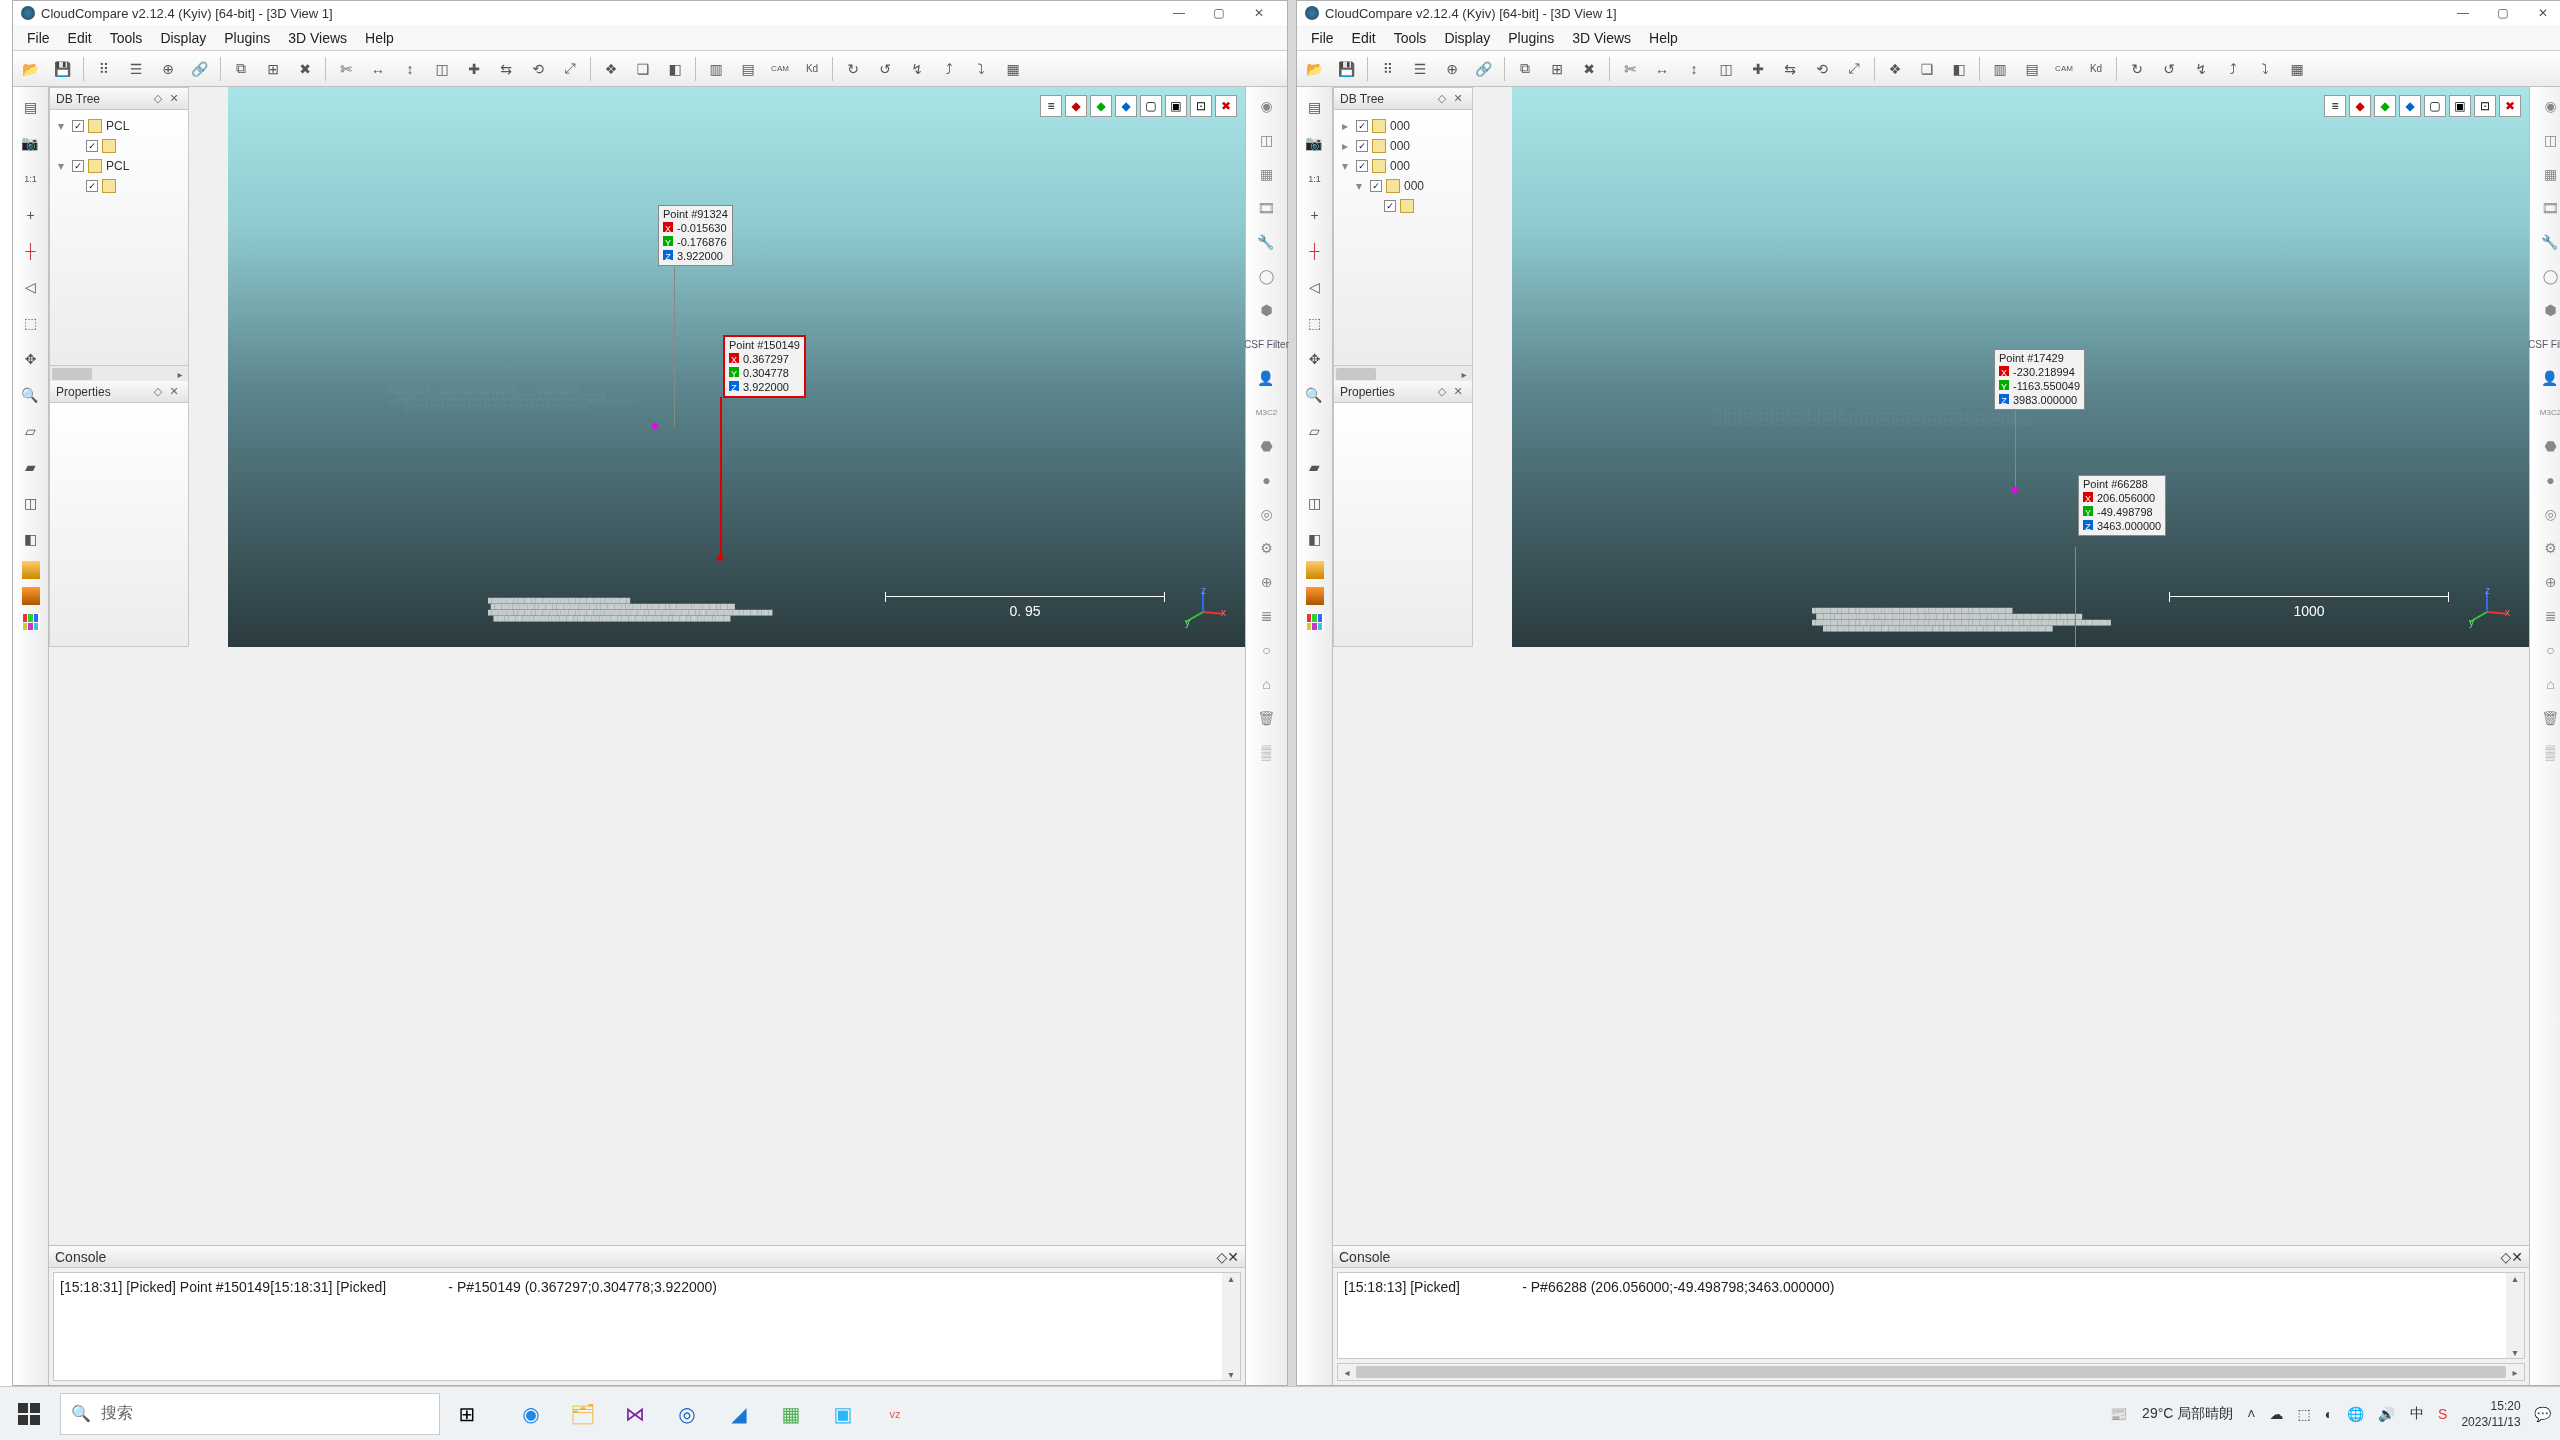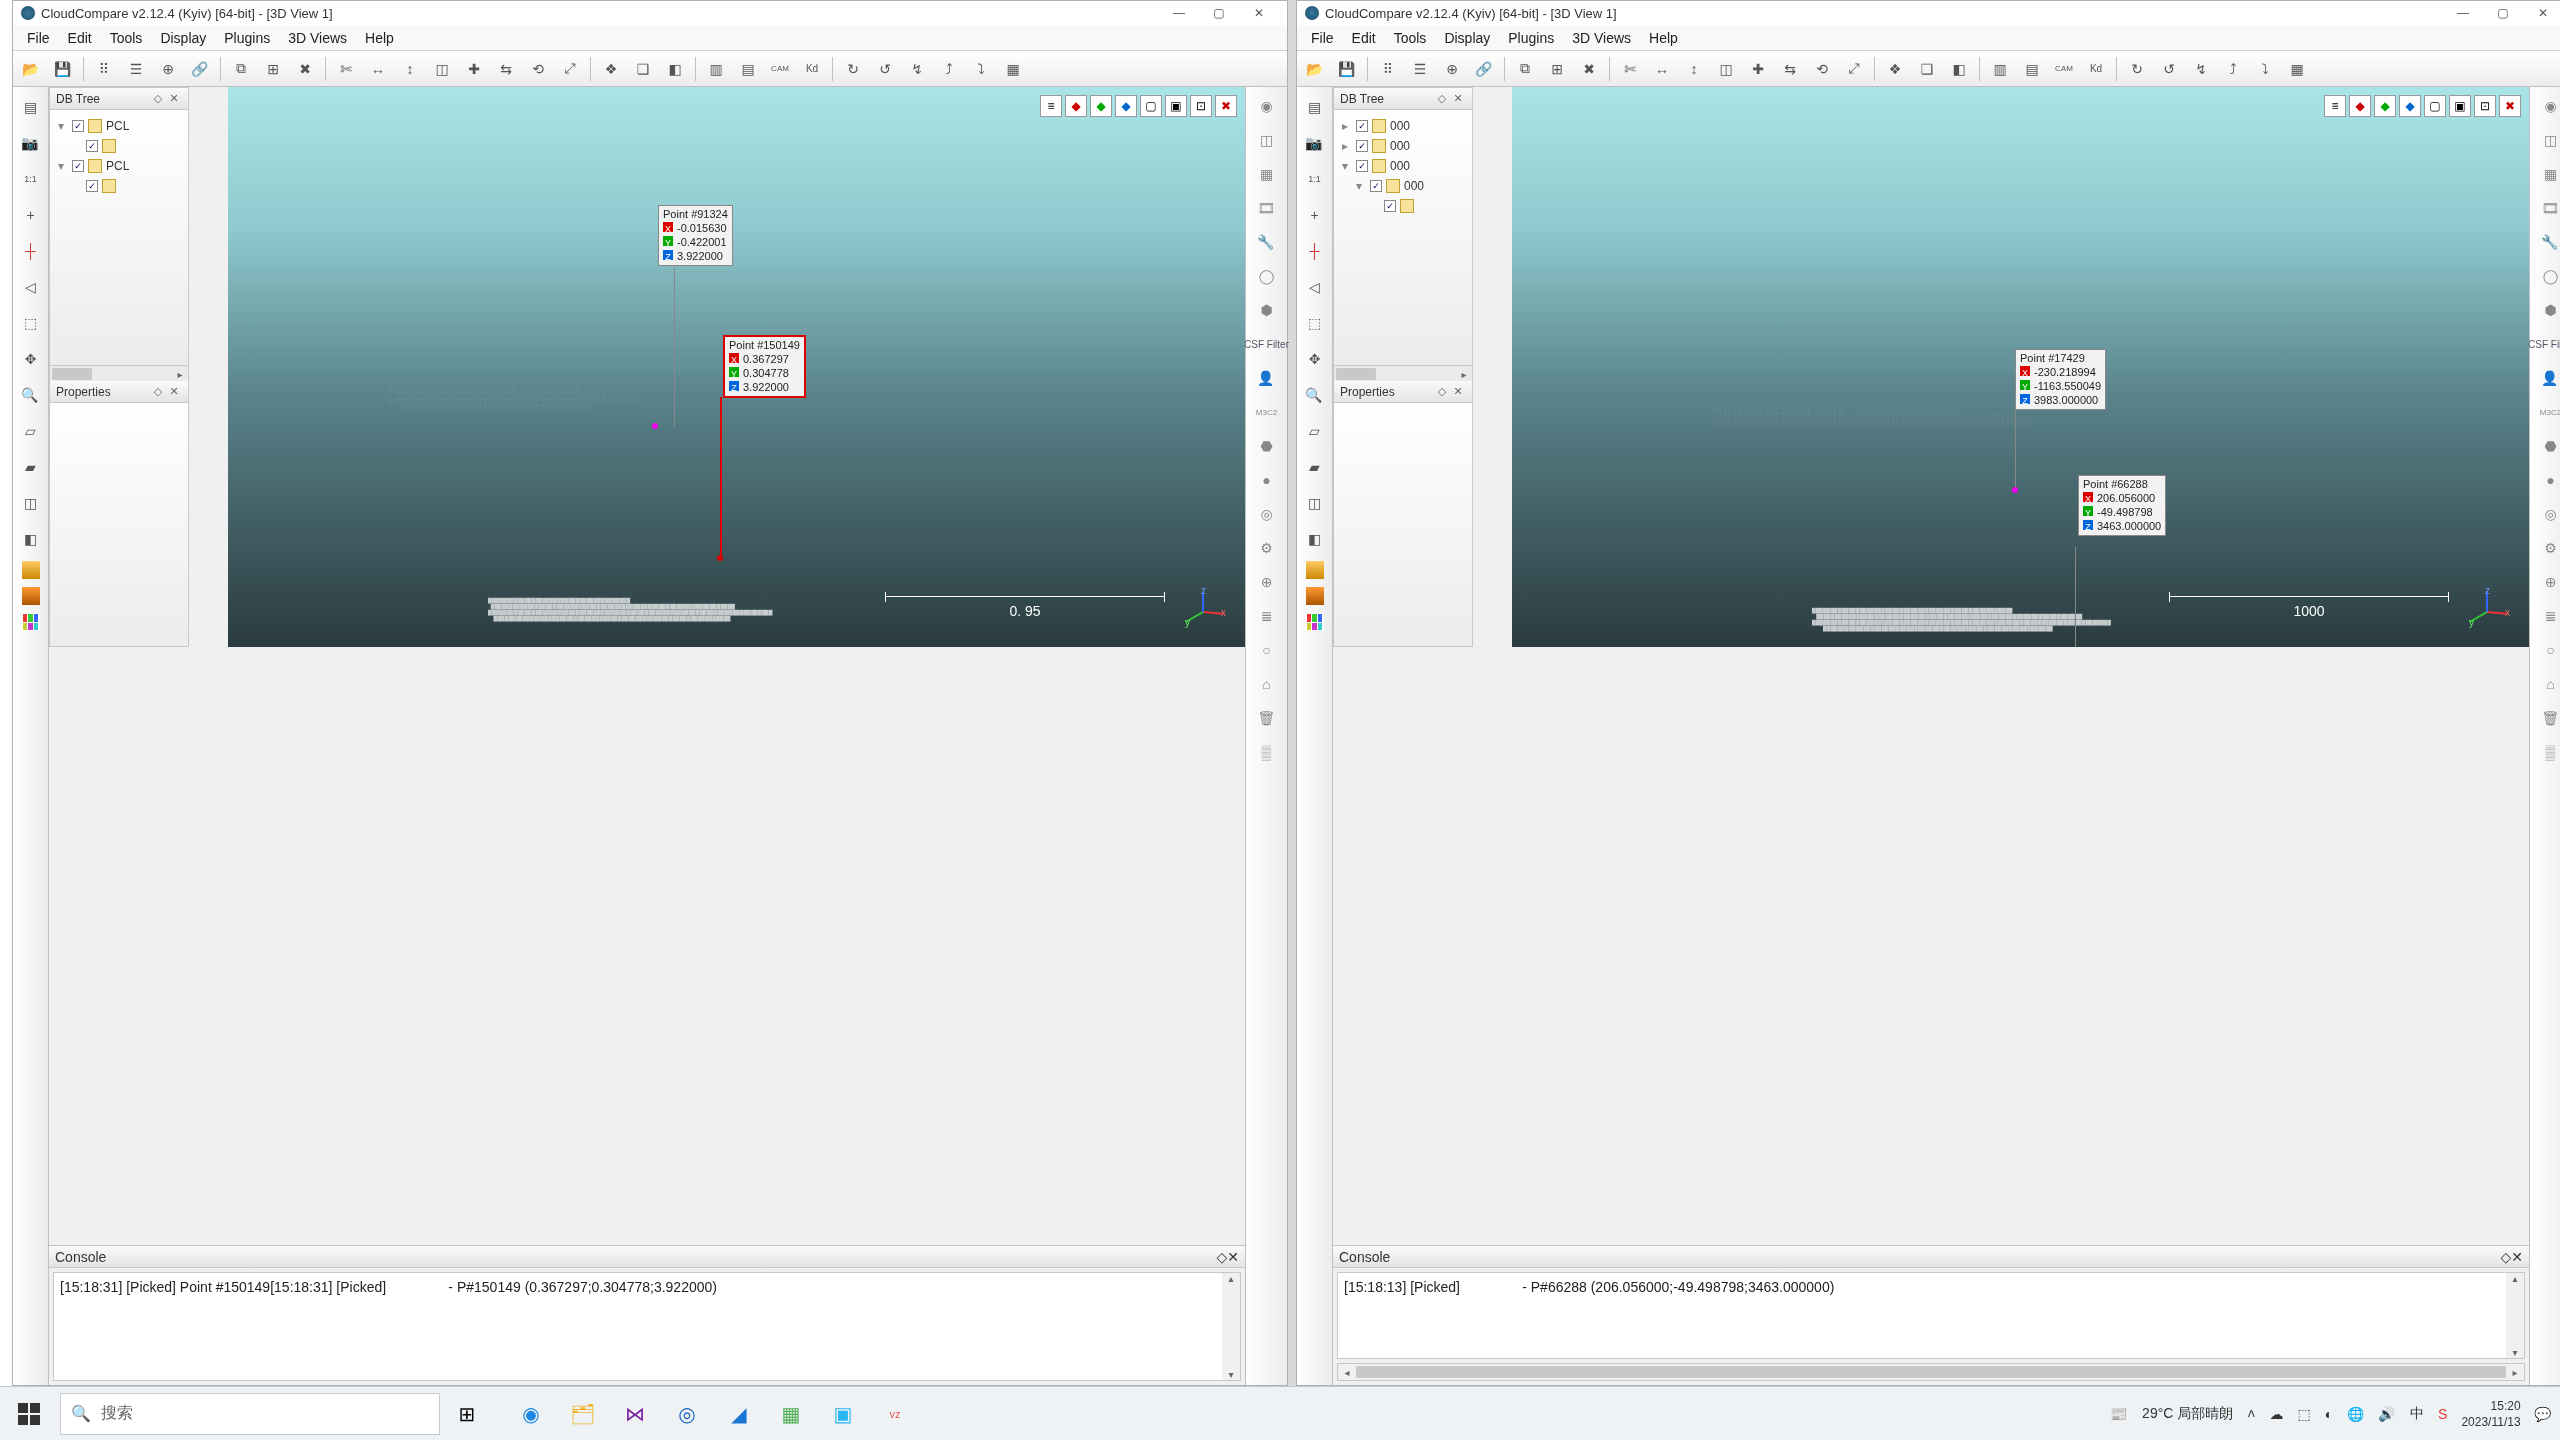--- a/index.html
+++ b/index.html
@@ -253,21 +253,21 @@
       ░░░░░░░░░░░░░░░░░░░░░░░░░░░░░░░░░░░</div>
             <div class="cloud dense" style="left:260px;top:510px;width:430px">▓▓▓▓▓▓▓▓▓▓▓▓▓▓▓▓▓▓▓▓▓▓▓▓▓▓▓▓▓▓▓▓▓▓▓▓▓▓▓
   ▓▓▓▓▓▓▓▓▓▓▓▓▓▓▓▓▓▓▓▓▓▓▓▓▓▓▓▓▓▓▓▓▓▓▓▓▓▓▓▓▓▓▓▓▓▓▓▓▓▓▓▓▓▓▓▓▓▓▓▓▓▓▓▓▓▓▓
 ▓▓▓▓▓▓▓▓▓▓▓▓▓▓▓▓▓▓▓▓▓▓▓▓▓▓▓▓▓▓▓▓▓▓▓▓▓▓▓▓▓▓▓▓▓▓▓▓▓▓▓▓▓▓▓▓▓▓▓▓▓▓▓▓▓▓▓▓▓▓▓▓▓▓▓▓▓▓
     ▓▓▓▓▓▓▓▓▓▓▓▓▓▓▓▓▓▓▓▓▓▓▓▓▓▓▓▓▓▓▓▓▓▓▓▓▓▓▓▓▓▓▓▓▓▓▓▓▓▓▓▓▓▓▓▓▓▓▓▓▓▓▓▓▓</div>
             <div class="pickdot" style="left:424px;top:336px"></div>
             <div class="leader" style="left:446px;top:180px;width:1px;height:160px"></div>
             <div class="ptlabel" style="left:430px;top:118px">
               <div class="h">Point #91324</div>
               <div class="r"><span class="swx sx">X</span><span>-0.015630</span></div>
-              <div class="r"><span class="swx sy">Y</span><span>-0.422001</span></div>
+              <div class="r"><span class="swx sy">Y</span><span>-0.176876</span></div>
               <div class="r"><span class="swx sz">Z</span><span>3.922000</span></div>
             </div>
             <div class="leader red" style="left:492px;top:310px;height:160px"></div>
             <div class="pickdot" style="left:489px;top:468px;background:#d00"></div>
             <div class="ptlabel red" style="left:495px;top:248px">
               <div class="h">Point #150149</div>
               <div class="r"><span class="swx sx">X</span><span>0.367297</span></div>
               <div class="r"><span class="swx sy">Y</span><span>0.304778</span></div>
               <div class="r"><span class="swx sz">Z</span><span>3.922000</span></div>
             </div>
@@ -475,21 +475,21 @@
             </div>
             <div class="cloud" style="left:200px;top:320px;width:700px;">░░░░░░░░░░░░░░░░░░░  ░░░░░     ░░░░░░░░░░░░░░░░░░░░
   ░░░░░░░░░░░░░░░░░░░░░░░░░░░░░░░░░░░░░░░░░░░░░░░░░░░░░░░░░
 ░░░░░░░░░░░░░░░░░░░░░░░░░░░░░░░░░░░░░░░░░░░░░░░░░░░░░░░░░░░░░</div>
             <div class="cloud dense" style="left:300px;top:520px;width:460px">▓▓▓▓▓▓▓▓▓▓▓▓▓▓▓▓▓▓▓▓▓▓▓▓▓▓▓▓▓▓▓▓▓▓▓▓▓▓▓▓▓▓▓▓▓▓▓▓▓▓▓▓▓▓▓
    ▓▓▓▓▓▓▓▓▓▓▓▓▓▓▓▓▓▓▓▓▓▓▓▓▓▓▓▓▓▓▓▓▓▓▓▓▓▓▓▓▓▓▓▓▓▓▓▓▓▓▓▓▓▓▓▓▓▓▓▓▓▓▓▓▓▓▓▓▓▓▓▓▓
 ▓▓▓▓▓▓▓▓▓▓▓▓▓▓▓▓▓▓▓▓▓▓▓▓▓▓▓▓▓▓▓▓▓▓▓▓▓▓▓▓▓▓▓▓▓▓▓▓▓▓▓▓▓▓▓▓▓▓▓▓▓▓▓▓▓▓▓▓▓▓▓▓▓▓▓▓▓▓▓▓▓▓
         ▓▓▓▓▓▓▓▓▓▓▓▓▓▓▓▓▓▓▓▓▓▓▓▓▓▓▓▓▓▓▓▓▓▓▓▓▓▓▓▓▓▓▓▓▓▓▓▓▓▓▓▓▓▓▓▓▓▓▓▓▓▓▓</div>
             <div class="pickdot" style="left:500px;top:400px"></div>
             <div class="leader" style="left:503px;top:320px;width:1px;height:80px"></div>
-            <div class="ptlabel" style="left:503px;top:262px">
+            <div class="ptlabel" style="left:482px;top:262px">
               <div class="h">Point #17429</div>
               <div class="r"><span class="swx sx">X</span><span>-230.218994</span></div>
               <div class="r"><span class="swx sy">Y</span><span>-1163.550049</span></div>
               <div class="r"><span class="swx sz">Z</span><span>3983.000000</span></div>
             </div>
 
             <div class="leader" style="left:563px;top:460px;width:1px;height:100px"></div>
             <div class="ptlabel" style="left:566px;top:388px">
               <div class="h">Point #66288</div>
               <div class="r"><span class="swx sx">X</span><span>206.056000</span></div>

